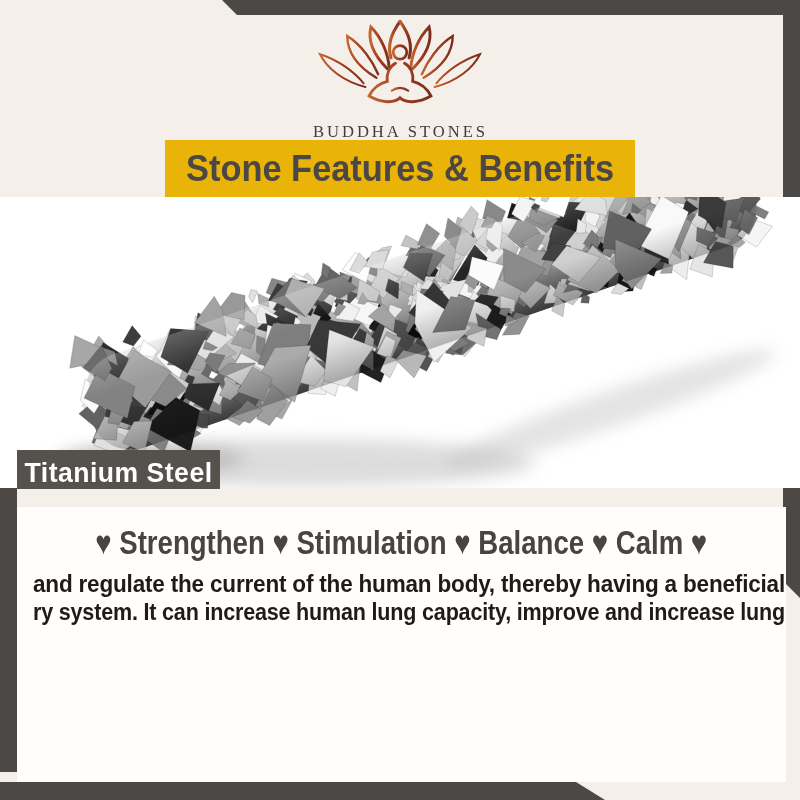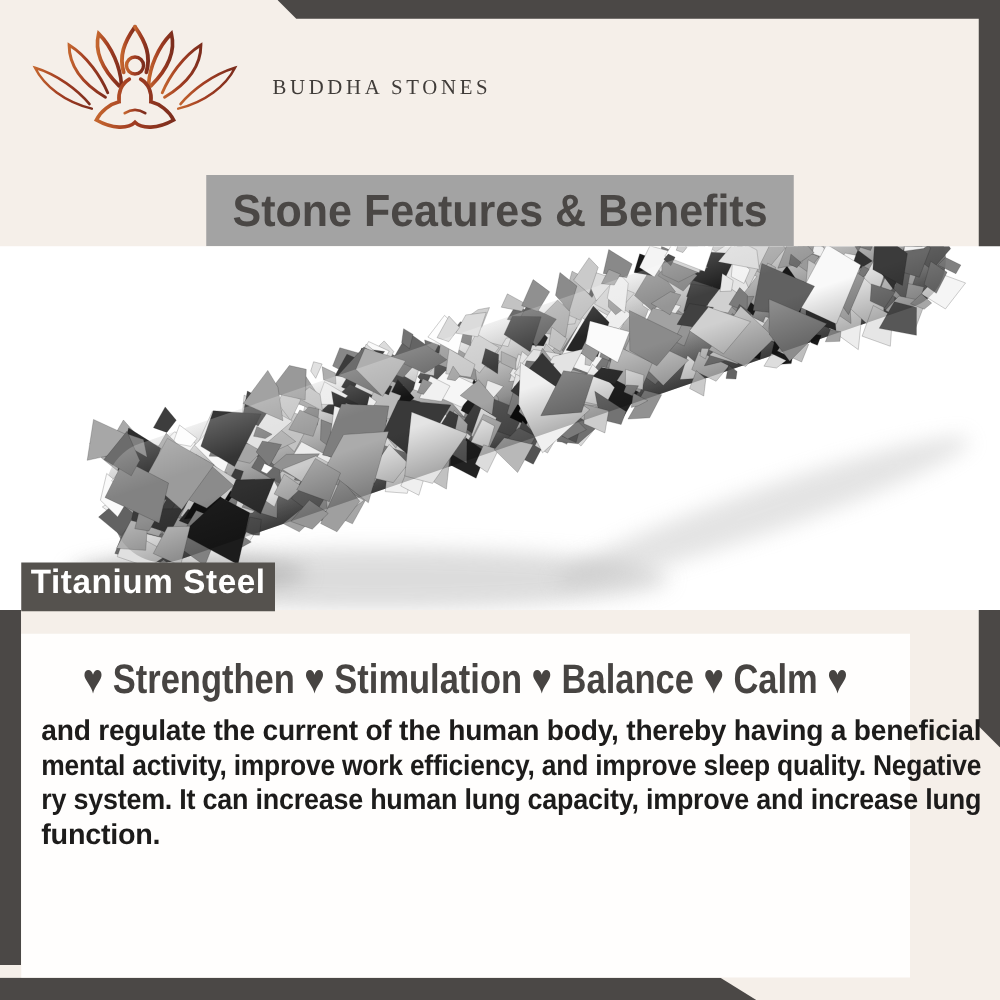--- a/index.html
+++ b/index.html
@@ -12,42 +12,42 @@
   .band-topright{left:0;top:0;width:800px;height:600px;background:transparent;}
   .band-topright::before{content:"";position:absolute;left:0;top:0;width:800px;height:600px;
        background:#4b4846;
        clip-path:polygon(222px 0,800px 0,800px 598px,783px 581px,783px 15px,237px 15px);}
   .band-left{left:0;top:198px;width:17px;height:574px;
        clip-path:polygon(0 0,17px 20px,17px 574px,0 574px);}
   .band-bottom{left:0;bottom:0;width:620px;height:18px;
        clip-path:polygon(0 0,576px 0,605px 18px,0 18px);}
 
   
-  .logo{left:0;top:16px;width:800px;display:flex;align-items:center;}
+  .logo{left:0;top:16px;width:800px;display:flex;flex-direction:column;align-items:center;}
   .brand-name{margin-top:2px;font-family:"Liberation Serif", serif;font-size:17px;
        letter-spacing:3px;color:#403c39;white-space:nowrap;display:inline-block;}
 
   
-  .banner{left:165px;top:140px;width:470px;height:57px;background:#a3a3a3;
+  .banner{left:165px;top:140px;width:470px;height:57px;background:#eab308;
        display:flex;align-items:center;justify-content:center;}
   .banner-title{font-size:36px;font-weight:bold;color:#4a4745;white-space:nowrap;
        display:inline-block;transform-origin:center;}
 
   
   .photo{left:0;top:197px;width:800px;height:291px;background:#ffffff;overflow:hidden;}
   .photo svg{display:block;}
 
   
   .stone-label{left:17px;top:450px;width:203px;height:39px;background:#55524e;
-       display:flex;align-items:flex-start;justify-content:center;}
+       display:flex;align-items:flex-end;justify-content:center;}
   .stone-label span{color:#ffffff;font-size:27px;font-weight:bold;white-space:nowrap;
        display:inline-block;transform-origin:center;letter-spacing:.5px;}
 
   
-  .panel{left:17px;top:507px;width:711px;height:275px;background:#fffefd;}
+  .panel{left:17px;top:507px;width:769px;height:275px;background:#fffefd;}
   .heading-row{margin-top:17px;display:flex;justify-content:center;}
   .benefits-heading{font-size:33px;font-weight:bold;color:#474442;white-space:nowrap;
        display:inline-block;transform-origin:center;}
   .body-text{margin:9px 12px 0 16px;}
   .body-line{line-height:27.6px;height:27.6px;}
   .body-line span{display:inline-block;white-space:nowrap;font-size:23px;font-weight:bold;
        color:#1d1c1b;transform-origin:left center;letter-spacing:-0.2px;}
 </style>
 </head>
 <body>
@@ -566,17 +566,15 @@
 <div class="abs stone-label">
   <span style="transform: scaleX(0.9841);">Titanium Steel</span>
 </div>
 
 <div class="abs panel">
   <div class="heading-row">
     <span class="benefits-heading" style="transform: scaleX(0.8356);">♥ Strengthen ♥ Stimulation ♥ Balance ♥ Calm ♥</span>
   </div>
   <div class="body-text">
     <div class="body-line"><span style="transform: scaleX(0.9798);">and regulate the current of the human body, thereby having a beneficial</span></div>
-    <div class="body-line"><span style="transform: scaleX(0.9193);">mental activity, improve work efficiency, and improve sleep quality. Negative</span></div>
     <div class="body-line"><span style="transform: scaleX(0.9364);">ry system. It can increase human lung capacity, improve and increase lung</span></div>
-    <div class="body-line"><span>function.</span></div>
   </div>
 </div>
 
 </body></html>

